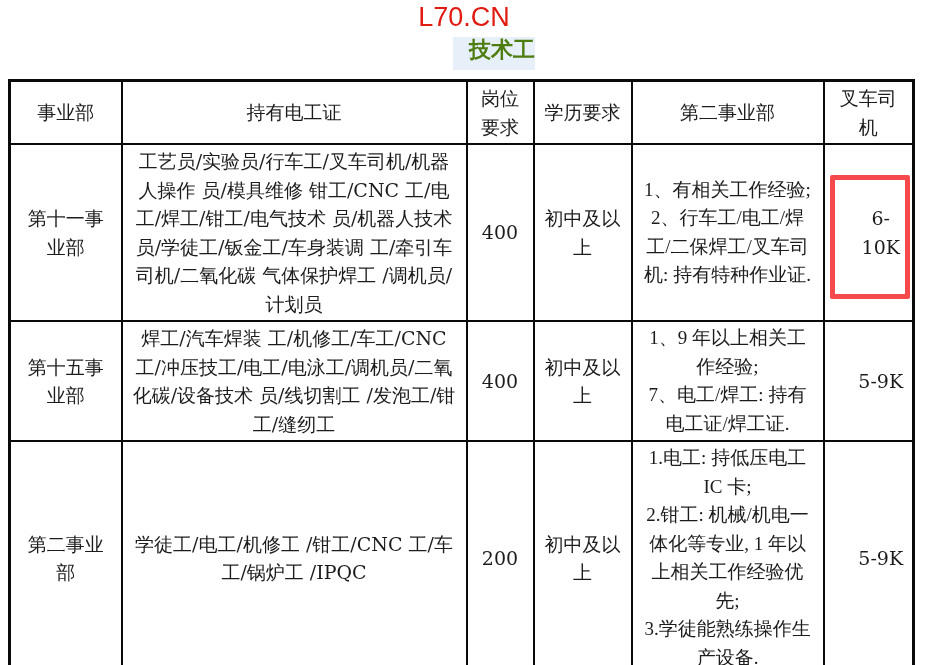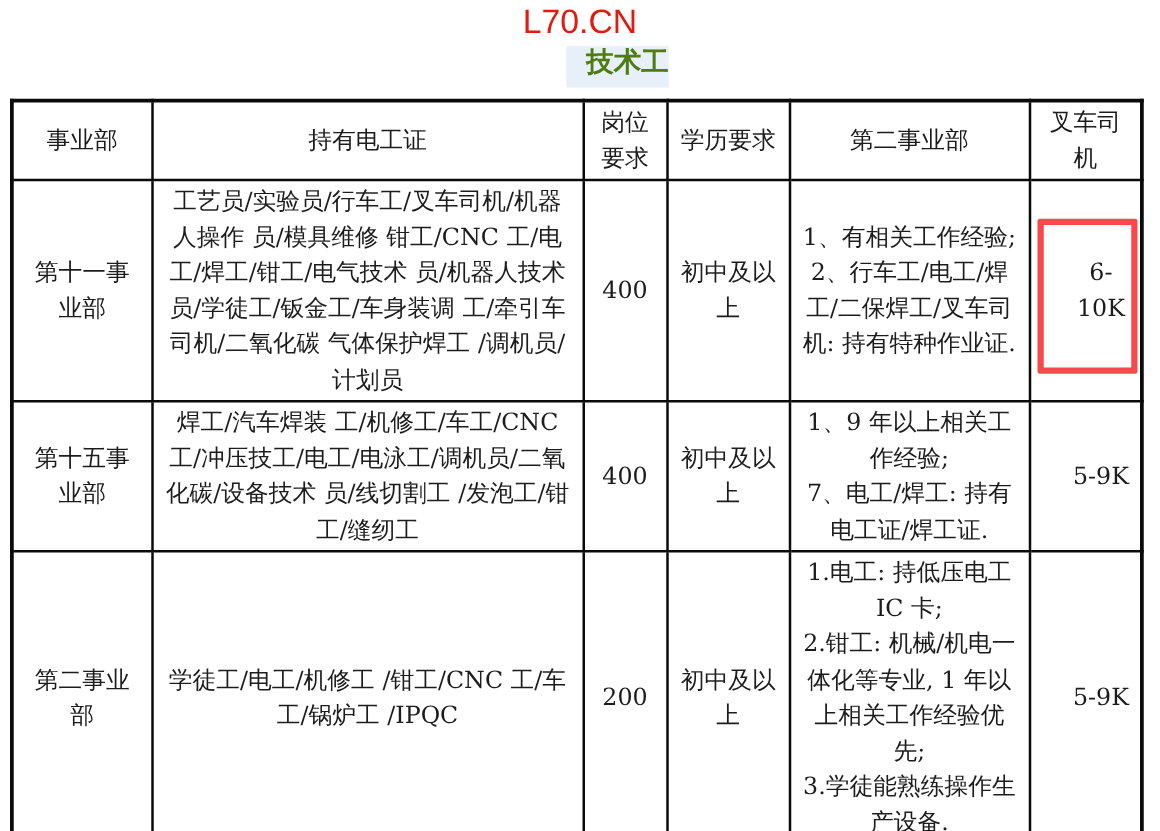--- a/index.html
+++ b/index.html
@@ -48,21 +48,21 @@
   tr.r1   { height:110px; }
   tr.r2   { height:221px; }
   td.salary { position:relative;padding-left:33px; }
   .salary-highlight-box {
     position:absolute;
     left:5px; right:2px; top:30px; bottom:21px;
     border:5px solid #f5494b;
     border-radius:2px;
     pointer-events:none;
   }
-  .req-item { display:block; }
+  .req-item { display:block;font-family:Liberation Serif, serif; }
 </style>
 </head>
 <body>
 
 <div class="page-title">L70.CN</div>
 
 <div class="subtitle-row">
   <span class="category-tag">技术工</span>
 </div>
 

